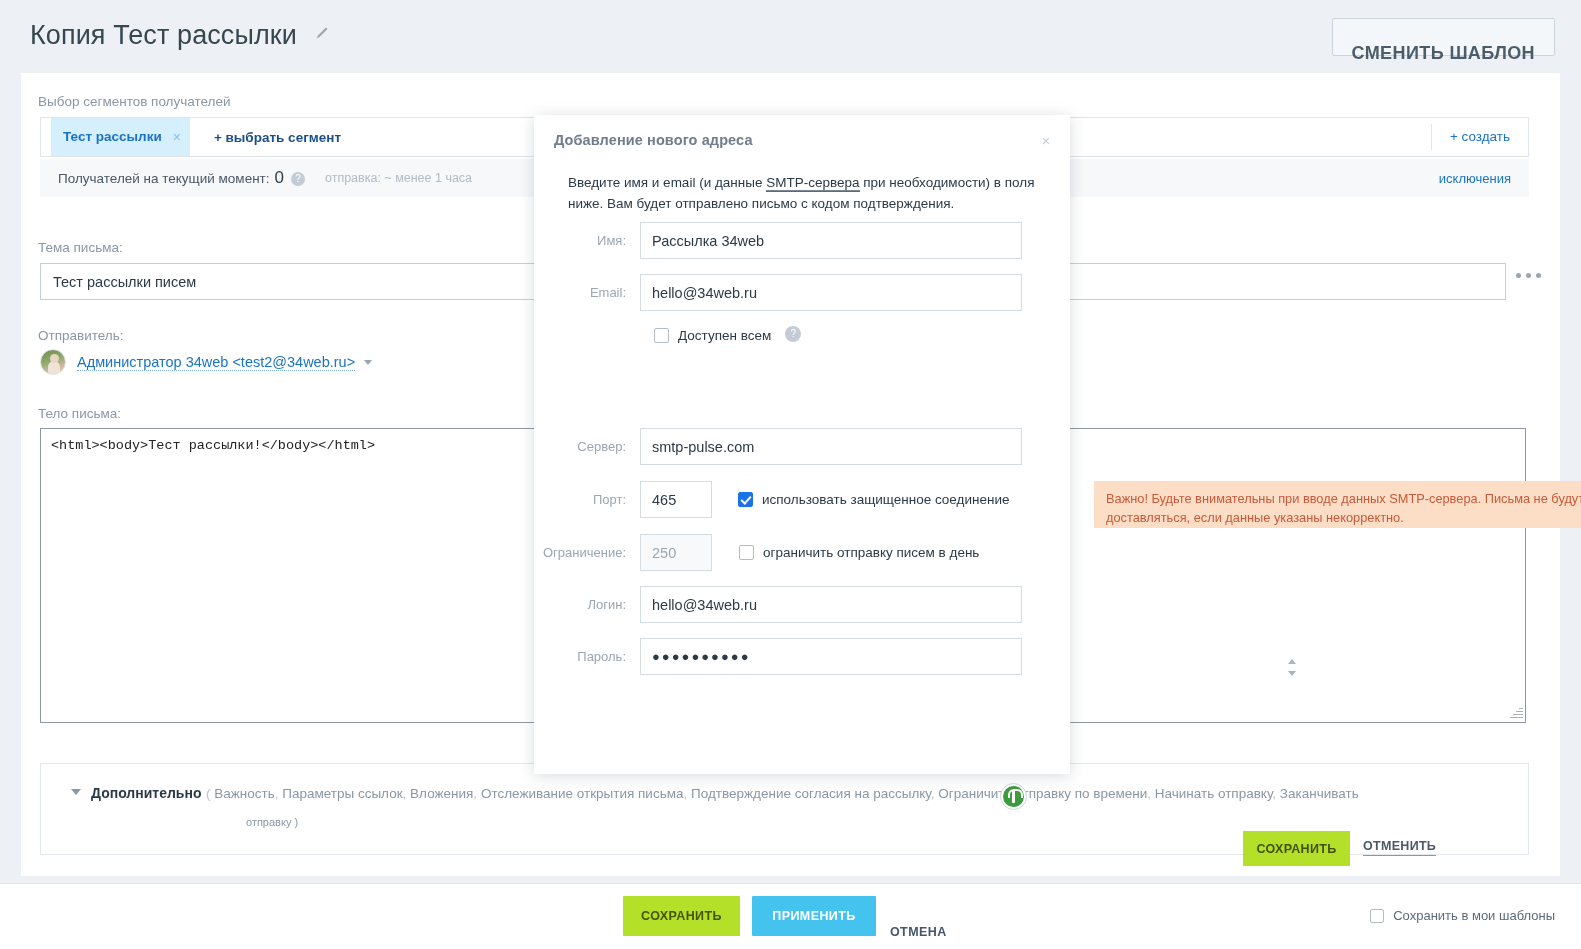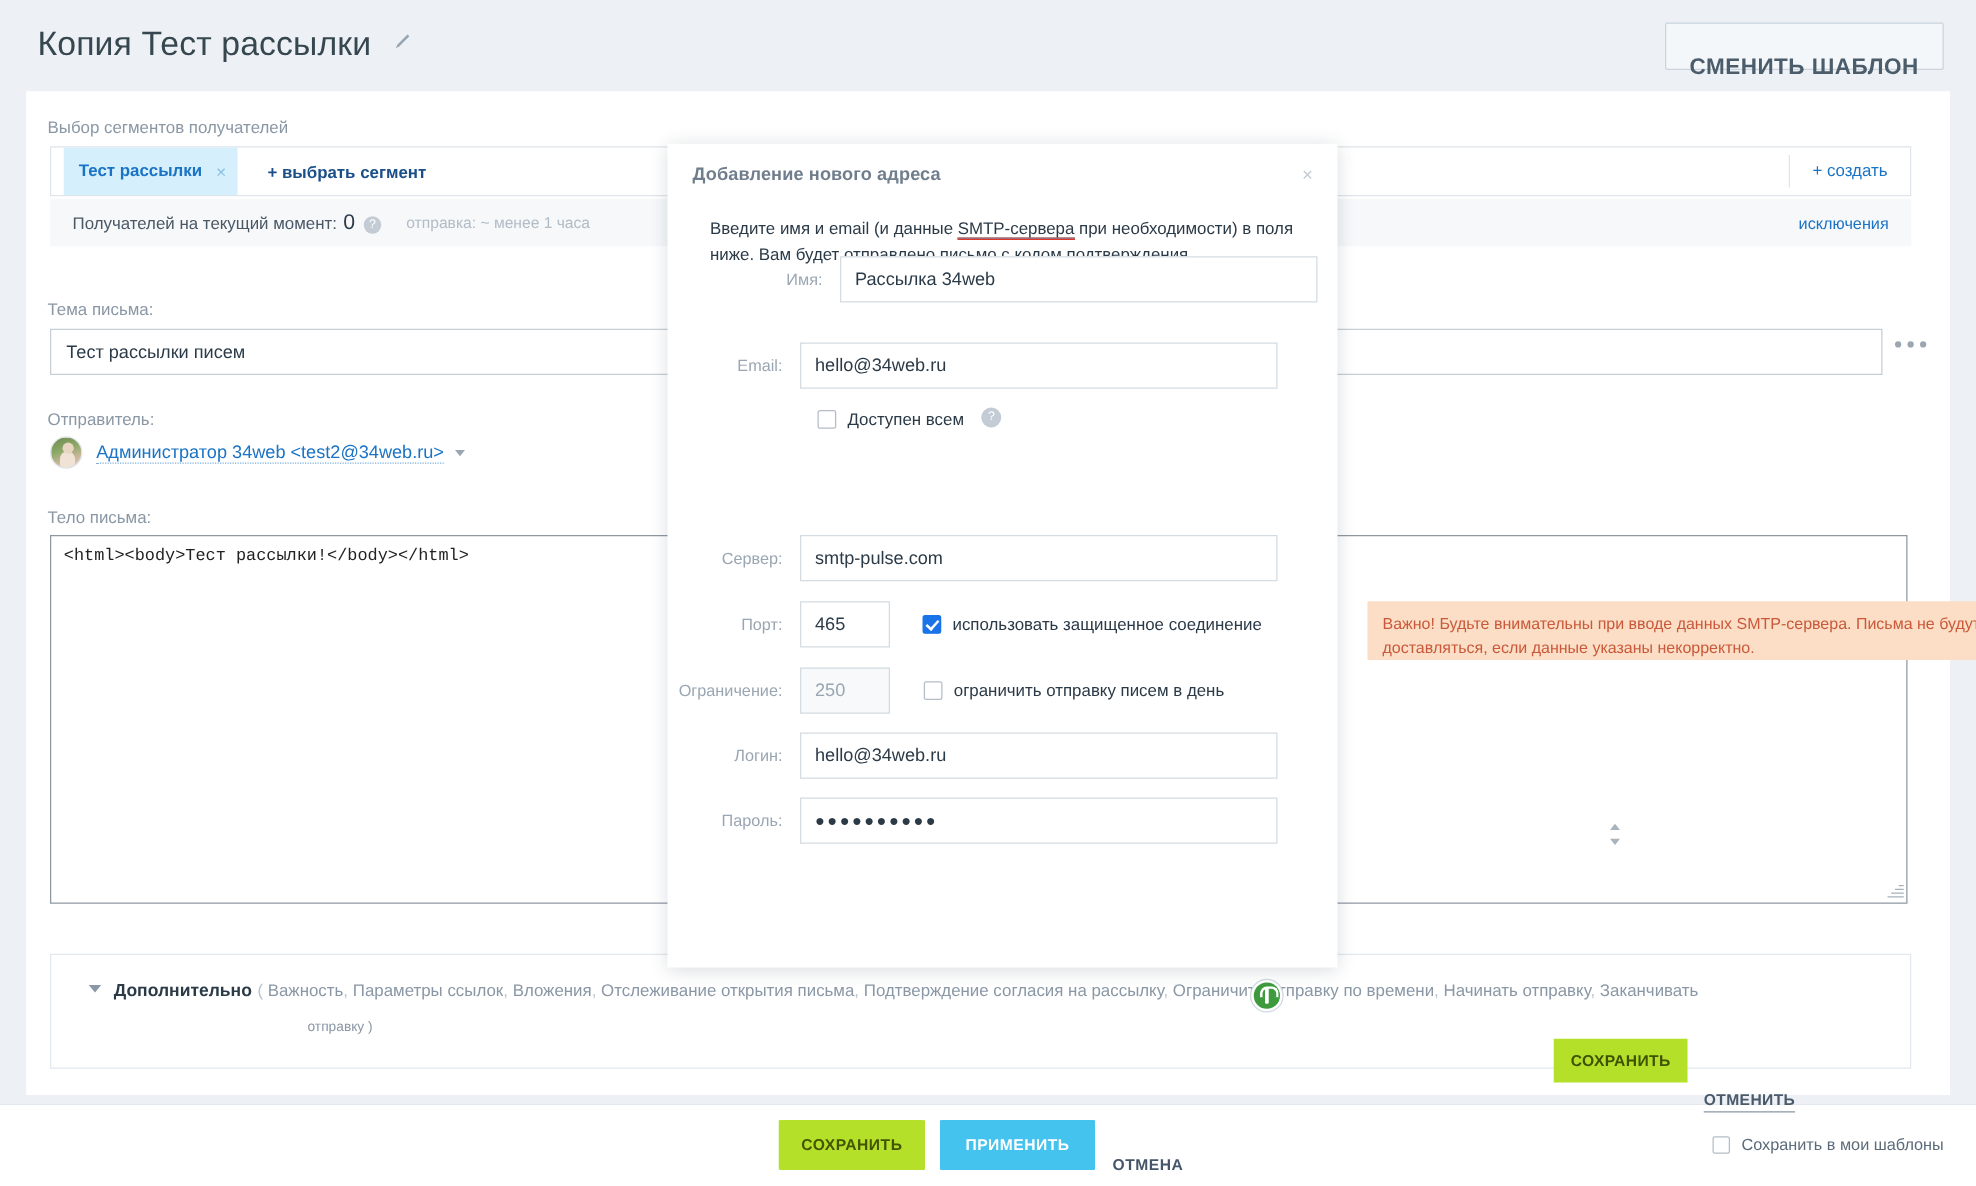--- a/index.html
+++ b/index.html
@@ -264,21 +264,21 @@
     background: #fbdec5; color: #c9593a; font-size: 12.8px; line-height: 1.5;
     padding: 8px 12px;
   }
 
   .btn-modal-save {
     position: absolute; left: 709px; top: 716px; width: 107px; height: 35px;
     background: #b4e02a; color: #3f5200; font-size: 12.5px; font-weight: bold; letter-spacing: 0.3px;
     border: none; cursor: pointer;
   }
   .btn-modal-cancel {
-    position: absolute; left: 829px; top: 758px;
+    position: absolute; left: 829px; top: 724px;
     font-size: 12.5px; font-weight: bold; color: #4a5a6a; letter-spacing: 0.3px;
     background: none; border: none; border-bottom: 1px solid #8a97a5;
     cursor: pointer; padding: 0 0 2px 0; font-family: inherit;
   }
   .pw-dots { letter-spacing: 2px; font-size: 13px; }
 </style>
 </head>
 <body>
 
 <div class="app">
@@ -367,21 +367,21 @@
     </div>
 
   <div class="modal">
     <div class="modal-title">Добавление нового адреса</div>
     <div class="modal-close">×</div>
 
     <div class="modal-desc">
       <span>Введите имя и email (и данные </span><a class="smtp-link"><span>SMTP-сервера</span></a><span> при необходимости) в поля ниже. Вам будет отправлено письмо с кодом подтверждения.</span>
     </div>
 
-    <div class="m-row" style="left:0;top:90px;padding-left:32px;">
+    <div class="m-row" style="left:0;top:107px;">
       <div class="m-lab">Имя:</div>
       <input class="m-inp m-inp-wide" type="text" value="Рассылка 34web" style="">
     </div>
 
     <div class="m-row" style="left:0;top:159px;">
       <div class="m-lab">Email:</div>
       <input class="m-inp m-inp-wide" type="text" value="hello@34web.ru" style="">
     </div>
 
     <div class="m-row" style="left:120px;top:212px;">

